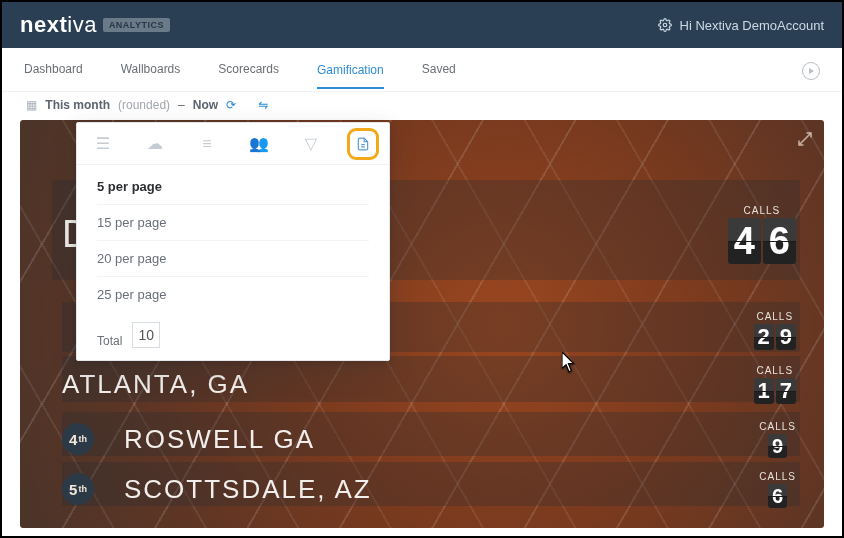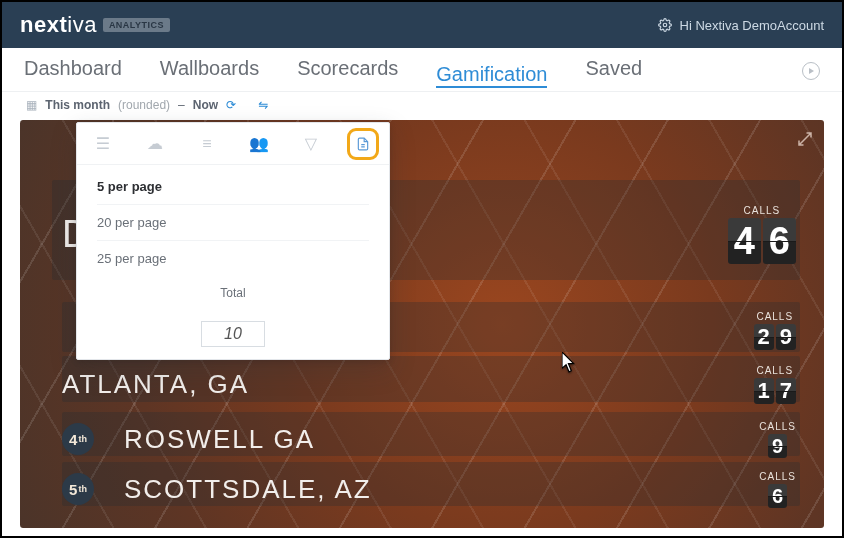--- a/index.html
+++ b/index.html
@@ -12,23 +12,23 @@
 .brand-name b { font-weight: 700; }
 .brand-badge { background: #6b7a89; color: #293644; font-size: 9px; font-weight: 700; padding: 2px 6px; border-radius: 2px; letter-spacing: .5px; }
 .nav-main { display: flex; gap: 26px; margin-left: 140px; }
 .nav-item { color: #9fb2c4; cursor: pointer; position: relative; height: 46px; display: flex; align-items: center; }
 .nav-item.active { color: #fff; }
 .nav-item.active::after { content: ""; position: absolute; bottom: -1px; left: 50%; margin-left: -6px; width: 0; height: 0; border-left: 6px solid transparent; border-right: 6px solid transparent; border-bottom: 6px solid #fff; }
 .nav-right { margin-left: auto; display: flex; align-items: center; gap: 8px; color: #cdd9e4; font-size: 13px; }
 .gear { width: 14px; height: 14px; }
 
 
-.subtabs { display: flex; align-items: center; padding: 0 22px; height: 44px; border-bottom: 1px solid #eef0f2; font-size: 20px; color: #666; gap: 38px; position: relative; }
+.subtabs { display: flex; align-items: center; padding: 0 22px; height: 44px; border-bottom: 1px solid #eef0f2; font-size: 12px; color: #666; gap: 38px; position: relative; }
 .subtab { cursor: pointer; padding-bottom: 2px; color: #6a6f76; }
-.subtab.active { color: #2e8cd6; border-bottom: 2px solid #2e8cd6; padding-bottom: 0; margin-bottom: -12px; }
+.subtab.active { color: #2e8cd6; border-bottom: 2px solid #2e8cd6; padding-bottom: 10px; margin-bottom: -12px; }
 .play-circle { position: absolute; right: 22px; top: 14px; width: 18px; height: 18px; border: 1.5px solid #b9bfc6; border-radius: 50%; display: flex; align-items: center; justify-content: center; }
 .play-circle::after { content: ""; border-left: 5px solid #b9bfc6; border-top: 3.5px solid transparent; border-bottom: 3.5px solid transparent; margin-left: 1px; }
 
 
 .filterbar { display: flex; align-items: center; gap: 8px; padding: 6px 24px 8px; font-size: 12px; color: #5c6470; }
 .cal-icon { color: #a9b2bc; font-size: 12px; }
 .rounded { color: #a2a8ae; }
 .refresh, .toolicon { color: #2e8cd6; }
 
 
@@ -73,22 +73,22 @@
 
 
 .popover { position: absolute; left: 74px; top: 120px; width: 314px; background: #fff; border: 1px solid #e3e6ea; box-shadow: 0 10px 26px rgba(40,50,60,.22), 0 2px 6px rgba(0,0,0,.12); z-index: 50; padding-bottom: 12px; border-radius: 2px; }
 .pop-toolbar { height: 42px; display: flex; align-items: center; justify-content: space-around; color: #c6ccd3; border-bottom: 1px solid #f0f2f4; }
 .pop-toolbar .ti { width: 18px; height: 18px; display: flex; align-items: center; justify-content: center; cursor: pointer; }
 .ti-selected { outline: 3px solid #f2a818; outline-offset: 4px; border-radius: 2px; color: #5a99d6; }
 .pop-list { padding: 4px 20px 6px; }
 .pop-item { padding: 10px 0; font-size: 13px; color: #6a7078; border-bottom: 1px solid #f1f3f5; cursor: pointer; }
 .pop-item.sel { color: #2d2f33; font-weight: 700; }
 .pop-item:last-of-type { border-bottom: none; }
-.pop-total { display: flex; align-items: center; gap: 21px; padding: 4px 20px 0; font-size: 12px; color: #6a7078; flex-direction: column; }
-.pop-total input { width: 64px; height: 26px; border: 1px solid #d8dde2; text-align: center; font-size: 16px; color: #555; font-style: italic; }
+.pop-total { display: flex; align-items: flex-end; gap: 10px; padding: 4px 20px 0; font-size: 12px; color: #6a7078; }
+.pop-total input { width: 28px; height: 26px; border: 1px solid #d8dde2; text-align: center; font-size: 14px; color: #555; }
 
 
 .cursor { position: absolute; left: 560px; top: 350px; z-index: 60; width: 14px; height: 20px; }
 .cursor svg { filter: drop-shadow(0 1px 1px rgba(0,0,0,.5)); }
 </style>
 </head>
 <body>
 
 <div class="navbar">
   <div class="brand">
@@ -206,20 +206,21 @@
     <span class="ti">▽</span>
     <span class="ti ti-selected">
       <svg width="14" height="16" viewBox="0 0 24 24" fill="none" stroke="#5a99d6" stroke-width="2">
           <path d="M14 2H6a2 2 0 0 0-2 2v16a2 2 0 0 0 2 2h12a2 2 0 0 0 2-2V8z"></path>
           <path d="M14 2v6h6M9 13h6M9 17h6"></path>
         </svg>
     </span>
   </div>
   <div class="pop-list">
     <div class="pop-item sel">5 per page</div>
+    <div class="pop-item">15 per page</div>
     <div class="pop-item">20 per page</div>
     <div class="pop-item">25 per page</div>
   </div>
   <div class="pop-total">
     <span>Total</span>
     <input type="text" value="10" style="">
   </div>
 </div>
 
 <div class="cursor">

